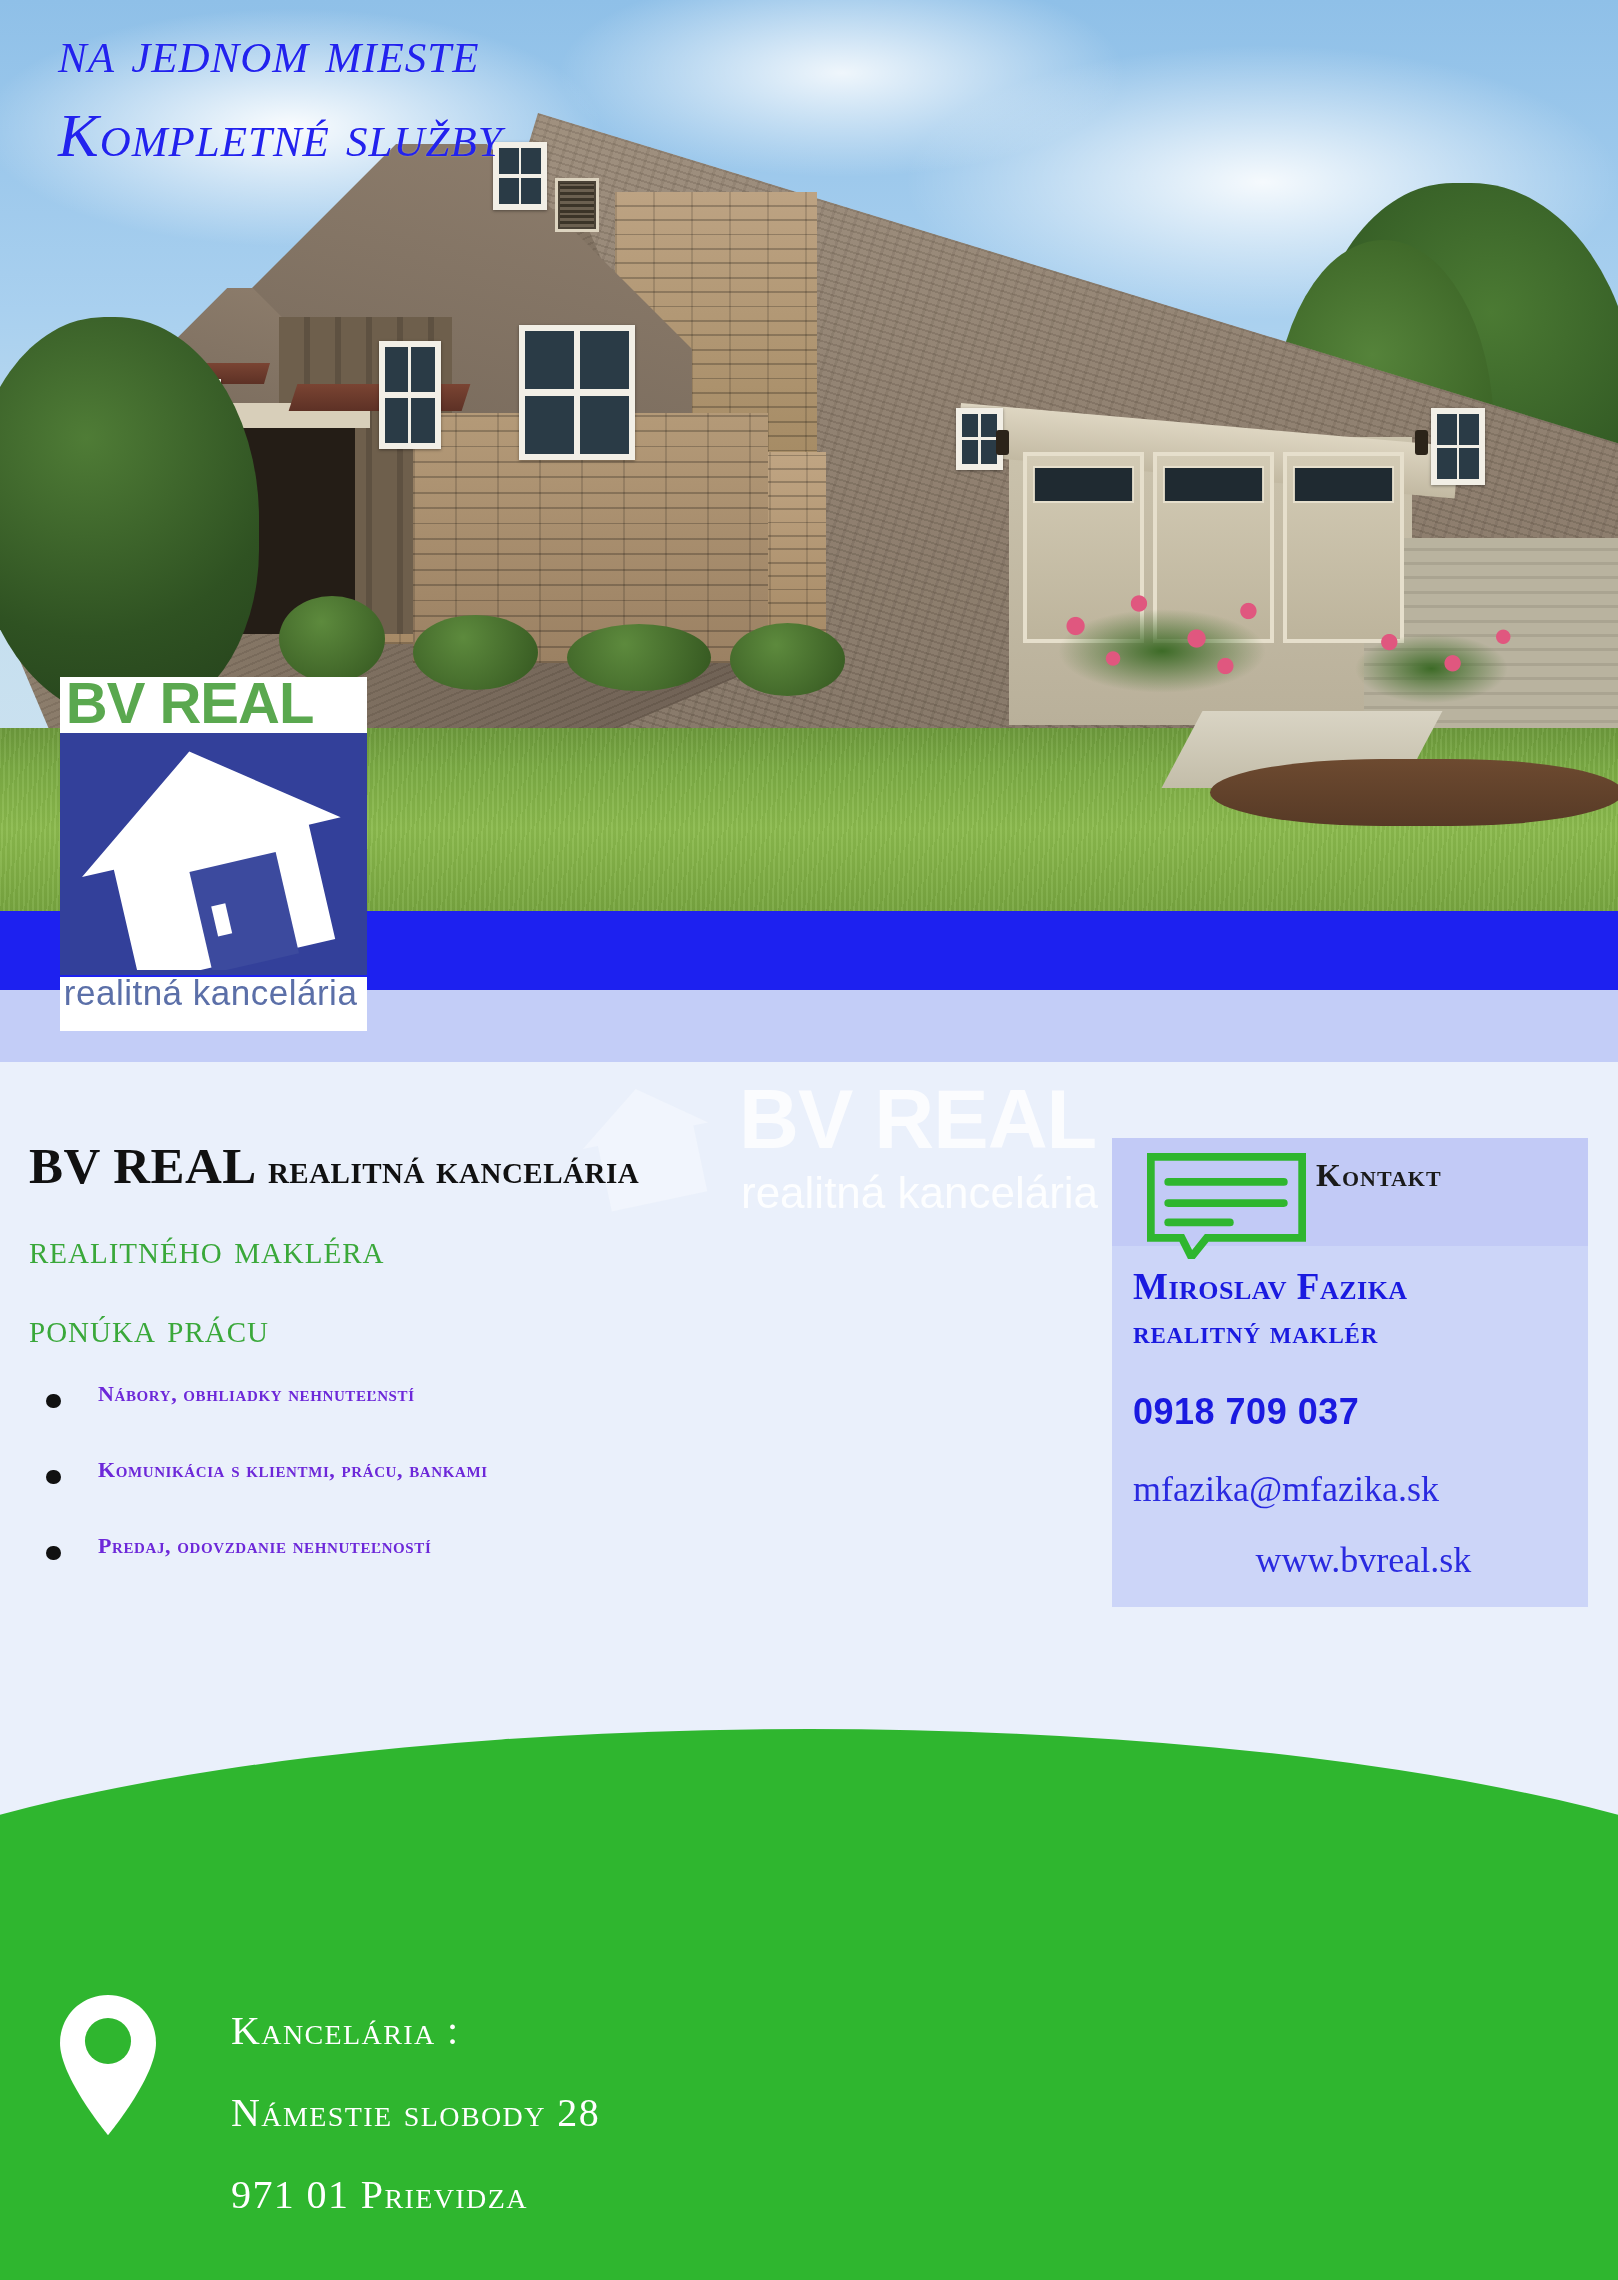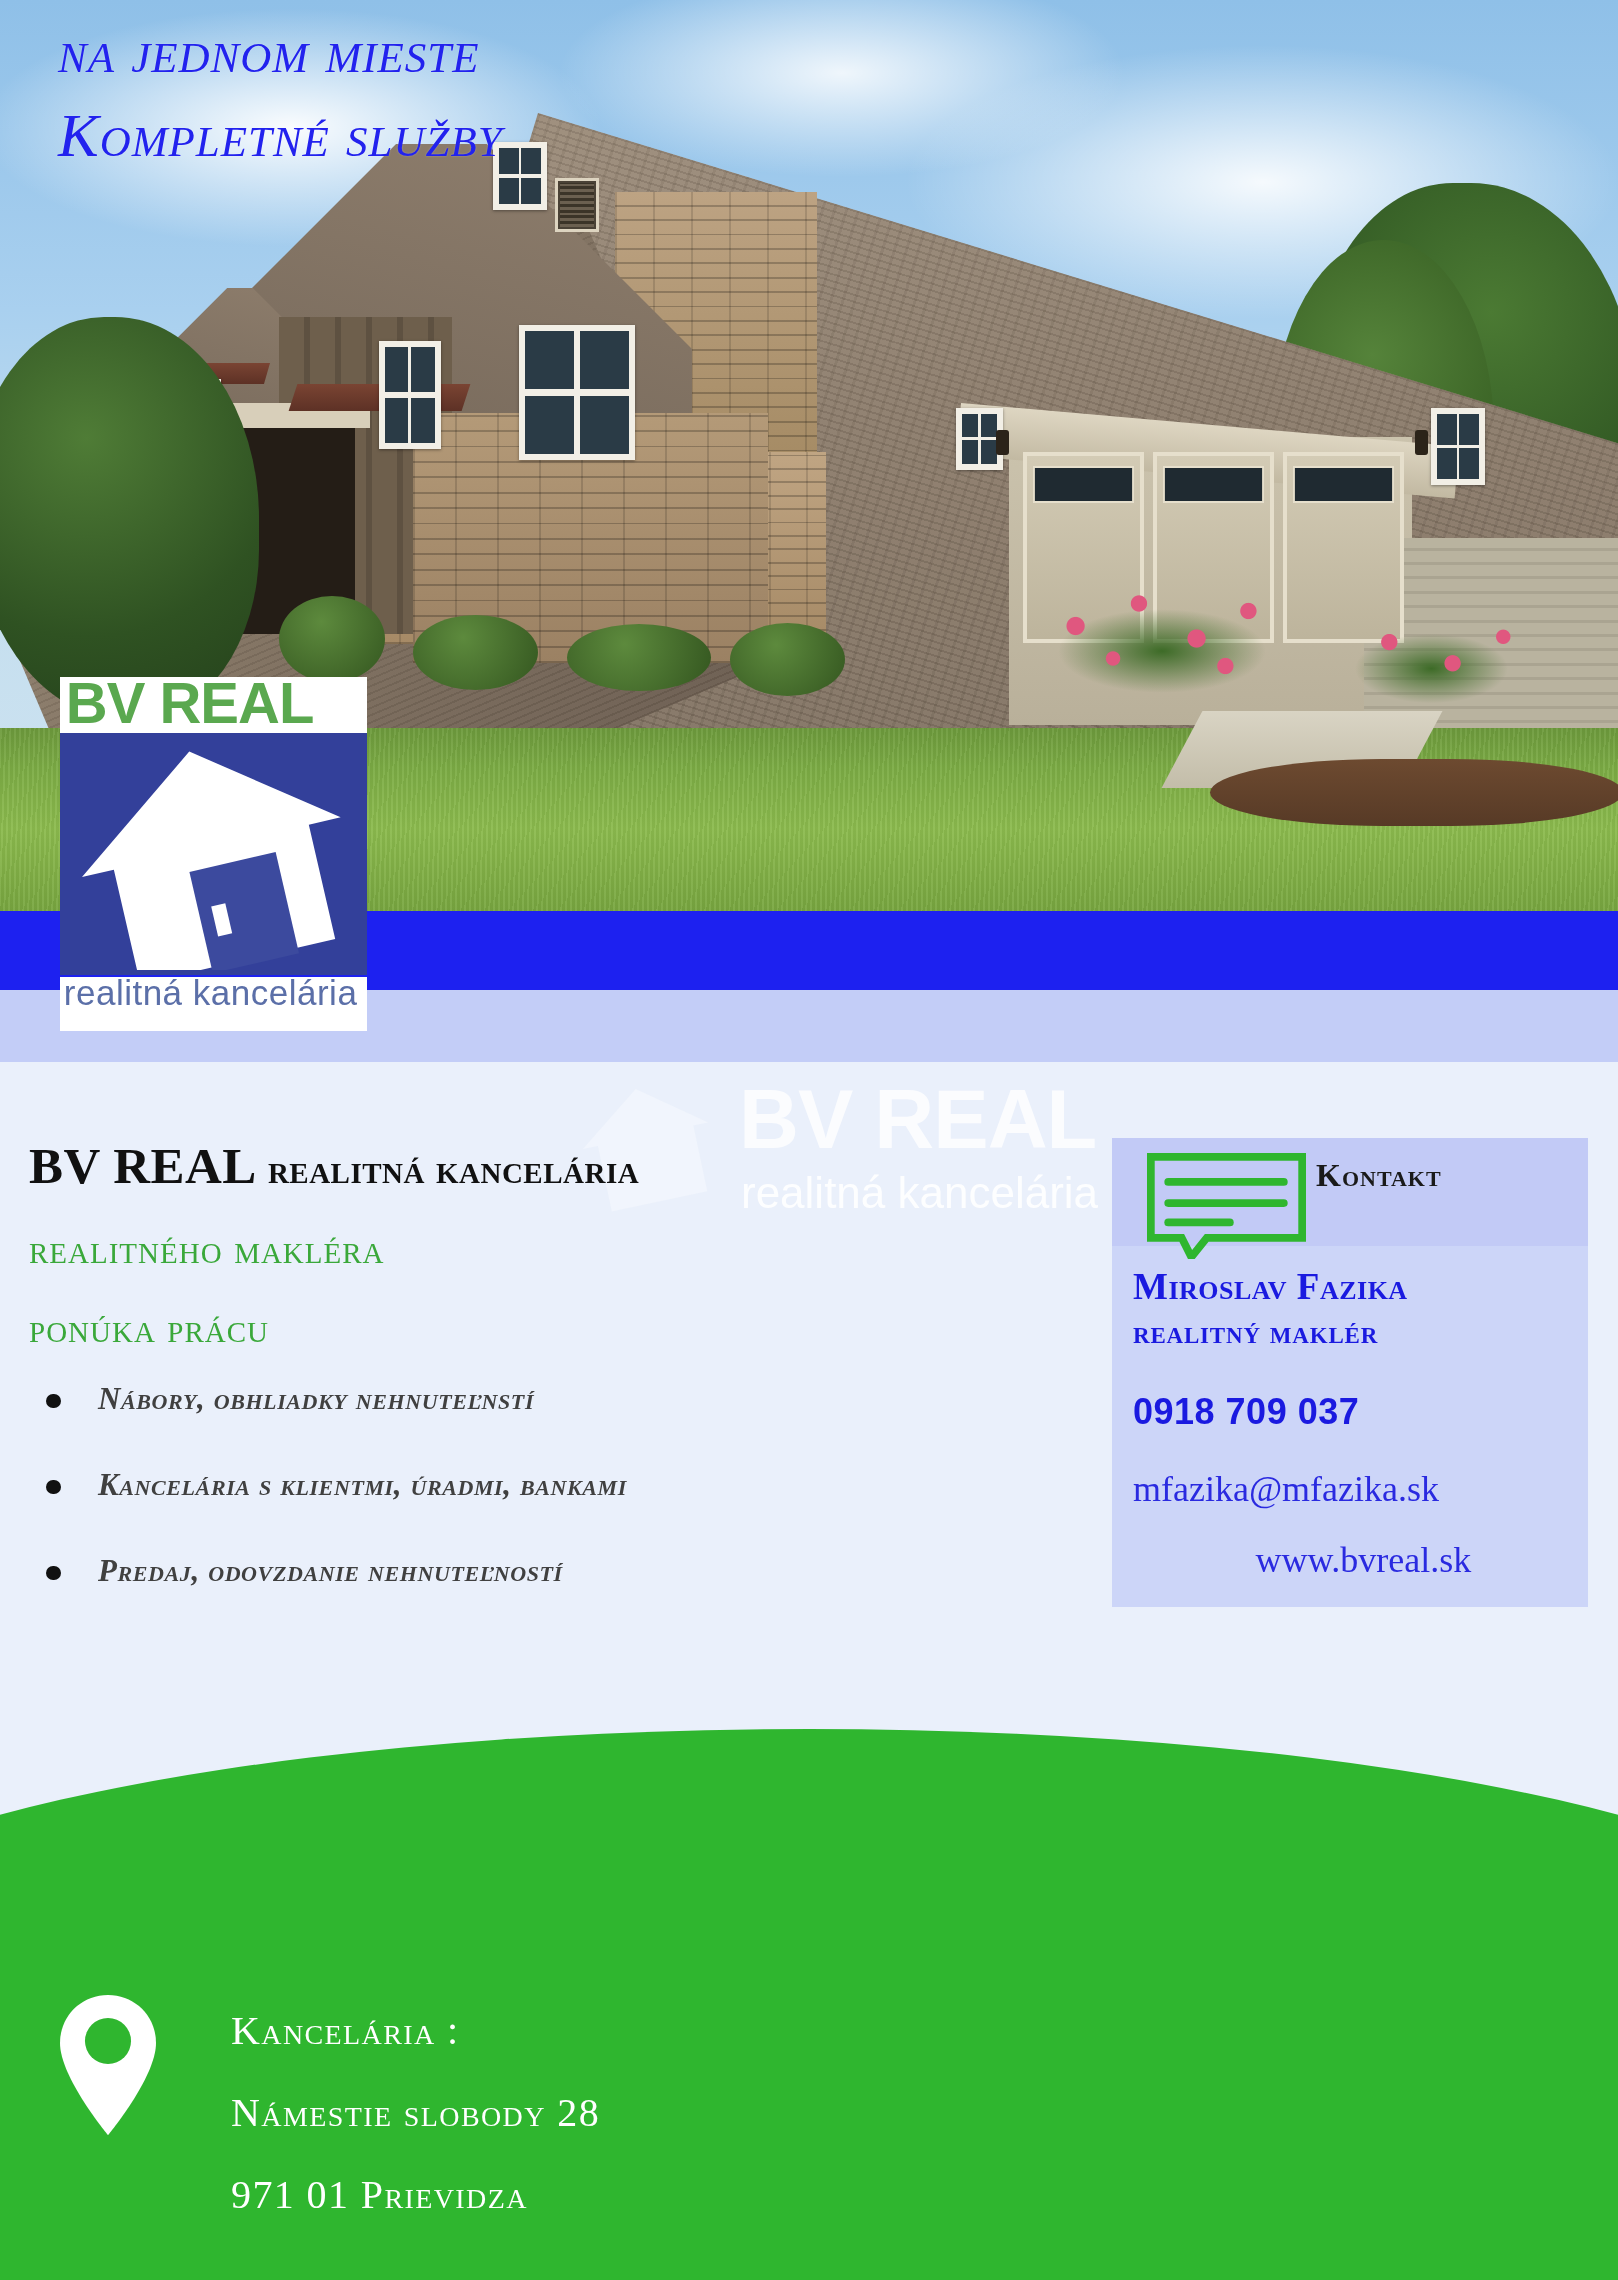--- a/index.html
+++ b/index.html
@@ -160,22 +160,22 @@
 
   
   .mainCol{position:absolute;left:29px;top:1138px;width:1076px;z-index:4;}
   .h-company{font-family:"Liberation Serif",serif;font-weight:700;font-size:42px;color:#111;
     font-variant:small-caps;letter-spacing:0.5px;line-height:1.1;white-space:nowrap;}
   .h-company .big{font-size:51px;}
   .h-green{font-family:"Liberation Serif",serif;font-size:42px;color:#3aa83a;
     font-variant:small-caps;letter-spacing:1px;margin-top:31px;}
   .bullets{list-style:none;margin:29px 0 0 0;padding:0;}
   .bullets li{position:relative;padding-left:69px;margin-bottom:50px;
-    font-family:"Liberation Serif",serif;font-weight:700;font-size:31px;color:#404040;
-    font-variant:small-caps;letter-spacing:0.6px;white-space:nowrap;font-style:italic;}
+    font-family:"Liberation Serif",serif;font-weight:700;font-size:22px;color:#6d28d9;
+    font-variant:small-caps;letter-spacing:0.6px;white-space:nowrap;}
   .bullets li:before{content:"";position:absolute;left:17.3px;top:12.5px;width:14.4px;height:14.4px;
     border-radius:50%;background:#111;}
 
   
   .contact{position:absolute;left:1112px;top:1138px;width:476px;z-index:5;}
   .contactHead{position:relative;background:#c2caf6;height:108px;}
   .bubble{position:absolute;left:35px;top:15.4px;width:159px;height:106px;}
   .kontakt{position:absolute;left:204px;top:19px;font-family:"Liberation Serif",serif;
     font-weight:700;font-size:32px;color:#1a1a1a;font-variant:small-caps;letter-spacing:1px;}
   .contactBody{background:#ccd5f8;padding:17.3px 0 25px 0;}
@@ -289,21 +289,21 @@
 
   <div class="mainCol">
     <div class="h-company">
       <span class="big">BV REAL</span>
       <span>realitná kancelária</span>
     </div>
     <div class="h-green">realitného makléra</div>
     <div class="h-green">ponúka prácu</div>
     <ul class="bullets">
       <li>Nábory, obhliadky nehnuteľnstí</li>
-      <li>Kancelária s klientmi, úradmi,  bankami</li>
+      <li>Komunikácia s klientmi, prácu,  bankami</li>
       <li>Predaj, odovzdanie nehnuteľností</li>
     </ul>
   </div>
 
   <div class="contact">
     <div class="contactHead">
       <div class="bubble">
         <svg viewBox="0 0 165 110" width="159" height="106">
           <path d="M4 4 H161 V88 H62 L46 108 L36 88 H4 Z" fill="none" stroke="#2fb62f" stroke-width="8"></path>
           <line x1="22" y1="30" x2="142" y2="30" stroke="#2fb62f" stroke-width="8" stroke-linecap="round"></line>

